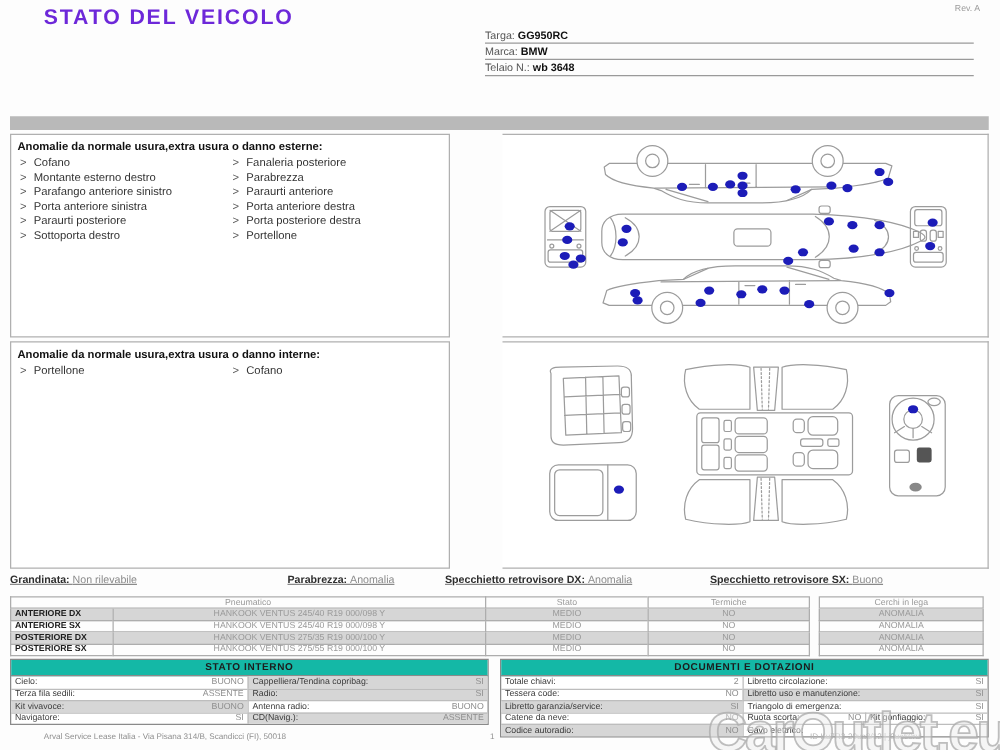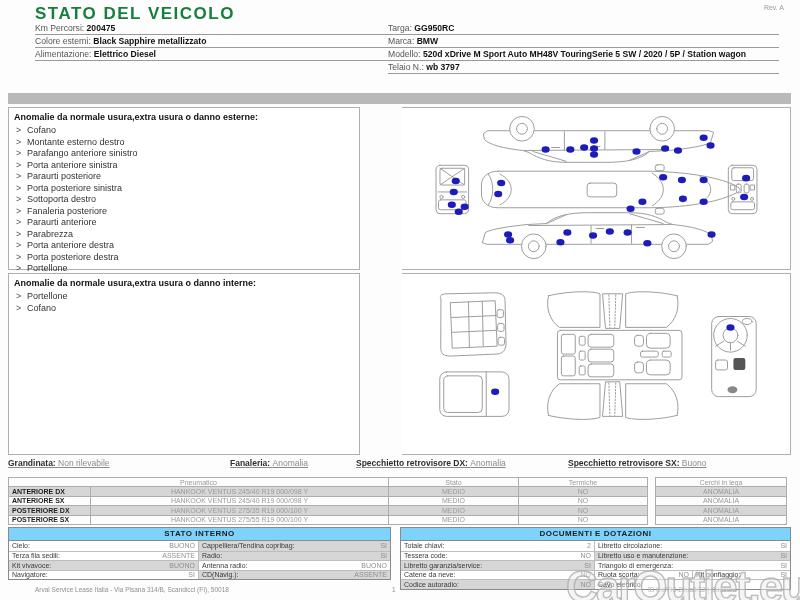--- a/index.html
+++ b/index.html
@@ -1,37 +1,37 @@
 <!DOCTYPE html>
 <html><head>
 <meta charset="utf-8">
 <style>
   html,body { margin:0; padding:0; background:#fff; }
   body { width:800px; height:600px; overflow:hidden; font-family:"Liberation Sans", sans-serif; }
   .page { position:relative; width:800px; height:600px; background:#fdfdfd; }
 
   .title { position:absolute; left:35px; top:4px; margin:0; font-size:17px; font-weight:bold;
-           letter-spacing:1.5px; color:#15803d; }
+           letter-spacing:1.5px; color:#6d28d9; }
   .rev { position:absolute; right:16px; top:4px; font-size:7px; color:#9a9a9a; }
 
   .hfields { position:absolute; top:22px; }
   #left-fields { left:35px; width:356px; }
   #right-fields { left:388px; width:391px; }
   .hrow { border-bottom:1px solid #9a9a9a; padding:1px 0 1px 0; font-size:8.6px; line-height:10px; color:#555; }
   .hval { font-weight:bold; color:#101010; }
 
   .band { position:absolute; left:8px; top:93px; width:783px; height:11px; background:#b9b9b9; }
 
   .section { position:absolute; left:8px; width:783px; display:flex; box-sizing:border-box;gap:42px; }
   #section-ext { top:107px; height:163px; }
   #section-int { top:273px; height:182px; }
   .textbox { width:391px; border:1px solid #b0b0b0; background:#fff; padding:3px 5px; box-sizing:border-box; }
   .diagbox { width:392px; border:1px solid #b0b0b0; border-left:none; background:#fff; box-sizing:border-box; }
   .sec-title { font-size:9px; font-weight:bold; color:#111; margin:1px 0 3px 0; }
-  .cols { display:flex;flex-direction:column; }
+  .cols { display:flex; }
   .cols ul { list-style:none; margin:0; padding:0; width:50%; }
   .anitem { font-size:9px; color:#333; line-height:11.5px; padding-left:13px; position:relative; }
   .anitem::before { content:">"; position:absolute; left:2px; color:#555; }
   svg.diagram { display:block; margin:1px auto 0 auto; }
 
   .summary { position:absolute; left:8px; top:459px; width:783px; font-size:8.5px; line-height:9.5px; color:#8a8a8a; }
   .sumrow { display:flex;text-decoration:underline; }
   .sumitem b { color:#2e2e2e; font-weight:bold; }
   .sw0 { flex:0 0 222px; } .sw1 { flex:0 0 126px; } .sw2 { flex:0 0 212px; } .sw3 { flex:1; }
 
@@ -44,21 +44,21 @@
   .pneu { grid-column:1/3; }
   .br { border-right:1px solid #adadad; }
   .rim { border-left:1px solid #adadad; border-right:1px solid #adadad; }
   .sp { border:none; }
   .pos { justify-content:flex-start; padding-left:3px; font-weight:bold; color:#1d1d1d; }
   .shaded { background:#d6d6d6; }
 
   .kv { position:absolute; top:527px; border:1px solid #8a8a8a; box-sizing:border-box; background:#fff; }
   #stato-interno { left:8px; width:383px; }
   #documenti { left:400px; width:391px; }
-  .kv-title { background:#7dd3fc; text-align:center; font-weight:bold; font-size:8px; color:#1c1c1c;
+  .kv-title { background:#14b8a6; text-align:center; font-weight:bold; font-size:8px; color:#1c1c1c;
               padding:1px 0 2px 0; border-bottom:1px solid #8a8a8a; letter-spacing:0.5px; }
   .kvrow { display:flex; }
   .kvrow + .kvrow .kvcell { border-top:1px solid #bdbdbd; }
   .kvcell { flex:1; display:flex; justify-content:space-between; align-items:center;
             padding:0 3px; height:9.5px; box-sizing:border-box; border-left:1px solid #bdbdbd;
             font-size:7px; overflow:hidden; white-space:nowrap; }
   .kvcell.c0 { flex:0 0 49.6%; border-left:none; }
   .kvlab { color:#3a3a3a; }
   .kvval { color:#8f8f8f; margin-left:4px; }
 
@@ -72,51 +72,44 @@
                -webkit-text-stroke:1.4px rgba(170,170,170,0.75); pointer-events:none; }
 </style>
 </head>
 <body>
 
 <div class="page">
 
   <h1 class="title">STATO DEL VEICOLO</h1>
   <div class="rev">Rev. A</div>
 
-  <div class="hfields" id="left-fields">
-      <div class="hrow"><span class="hlab">Km Percorsi: </span><span class="hval">200475</span></div>
-      <div class="hrow"><span class="hlab">Colore esterni: </span><span class="hval">Black Sapphire metallizzato</span></div>
-      <div class="hrow"><span class="hlab">Alimentazione: </span><span class="hval">Elettrico Diesel</span></div>
-    </div>
   <div class="hfields" id="right-fields">
       <div class="hrow"><span class="hlab">Targa: </span><span class="hval">GG950RC</span></div>
       <div class="hrow"><span class="hlab">Marca: </span><span class="hval">BMW</span></div>
-      <div class="hrow"><span class="hlab">Modello: </span><span class="hval">520d xDrive M Sport Auto MH48V TouringSerie 5 SW / 2020 / 5P / Station wagon</span></div>
-      <div class="hrow"><span class="hlab">Telaio N.: </span><span class="hval">wb 3797</span></div>
+      <div class="hrow"><span class="hlab">Telaio N.: </span><span class="hval">wb 3648</span></div>
     </div>
 
   <div class="band"></div>
 
   <div class="section" id="section-ext">
     <div class="textbox">
       <div class="sec-title">Anomalie da normale usura,extra usura o danno esterne:</div>
       <div class="cols">
         <ul id="ext-left">
             <li class="anitem">Cofano</li>
             <li class="anitem">Montante esterno destro</li>
             <li class="anitem">Parafango anteriore sinistro</li>
             <li class="anitem">Porta anteriore sinistra</li>
             <li class="anitem">Paraurti posteriore</li>
-            <li class="anitem">Porta posteriore sinistra</li>
             <li class="anitem">Sottoporta destro</li>
           </ul>
         <ul id="ext-right">
             <li class="anitem">Fanaleria posteriore</li>
+            <li class="anitem">Parabrezza</li>
             <li class="anitem">Paraurti anteriore</li>
-            <li class="anitem">Parabrezza</li>
             <li class="anitem">Porta anteriore destra</li>
             <li class="anitem">Porta posteriore destra</li>
             <li class="anitem">Portellone</li>
           </ul>
       </div>
     </div>
     <div class="diagbox">
       <svg class="diagram" width="388" height="159" viewBox="0 0 390 161" stroke="#9c9c9c" fill="none" stroke-width="1" stroke-linejoin="round" stroke-linecap="round">
         <defs>
           <g id="car-side">
@@ -268,21 +261,21 @@
             <ellipse cx="93" cy="118" rx="4.1" ry="3.3" fill="#1c1cb8" stroke="none"></ellipse>
             <ellipse cx="331" cy="53" rx="4.1" ry="3.3" fill="#1c1cb8" stroke="none"></ellipse>
           </g>
       </svg>
     </div>
   </div>
 
   <div class="summary" id="summary">
       <div class="sumrow">
         <span class="sumitem sw0"><b>Grandinata: </b><span>Non rilevabile</span></span>
-        <span class="sumitem sw1"><b>Fanaleria: </b><span>Anomalia</span></span>
+        <span class="sumitem sw1"><b>Parabrezza: </b><span>Anomalia</span></span>
         <span class="sumitem sw2"><b>Specchietto retrovisore DX: </b><span>Anomalia</span></span>
         <span class="sumitem sw3"><b>Specchietto retrovisore SX: </b><span>Buono</span></span>
       </div>
     </div>
 
   <div id="tyre-table">
     <div class="tc th pneu">Pneumatico</div>
     <div class="tc th">Stato</div>
     <div class="tc th br">Termiche</div>
     <div class="sp"></div>

